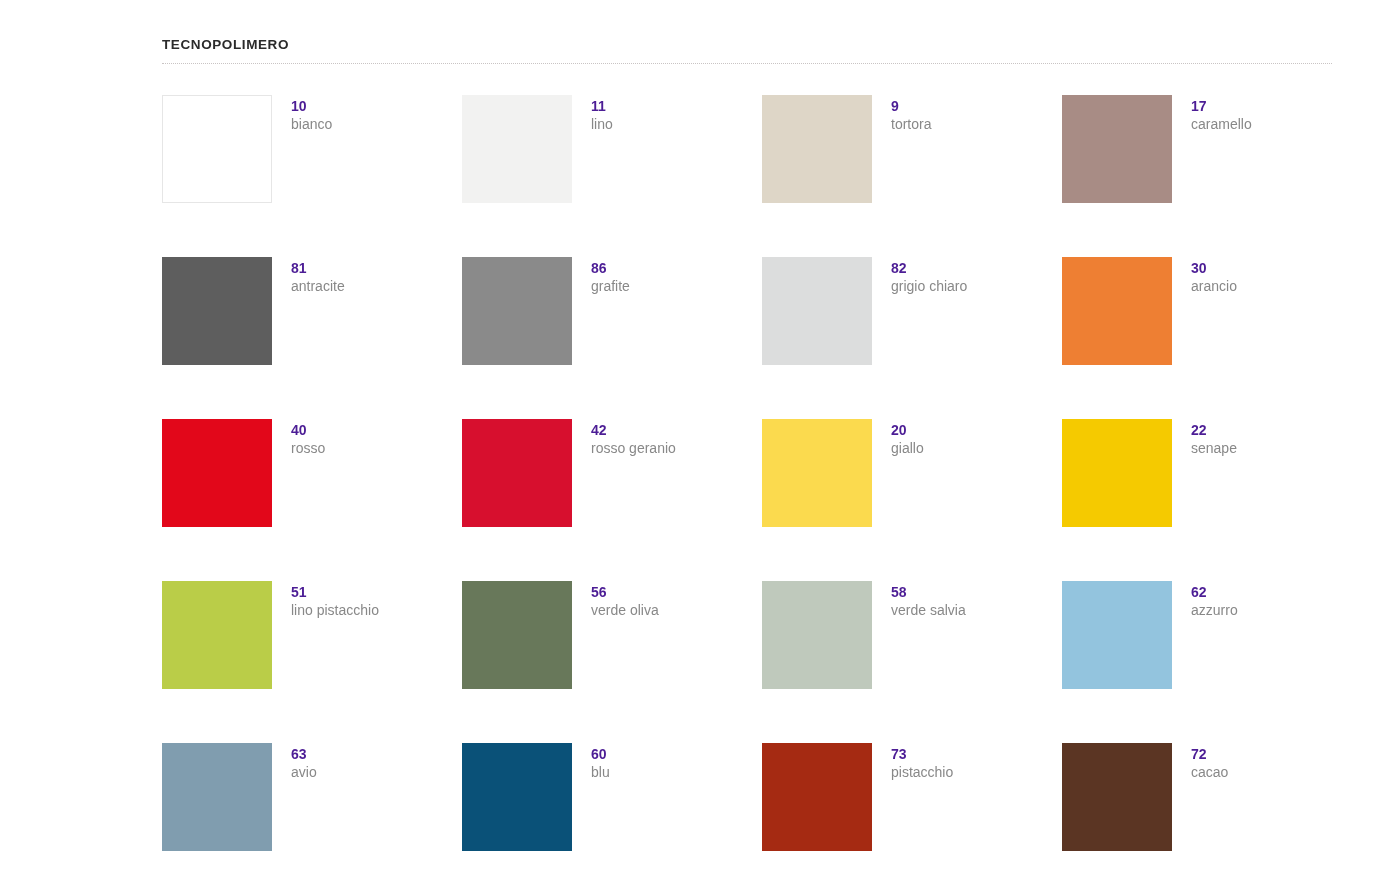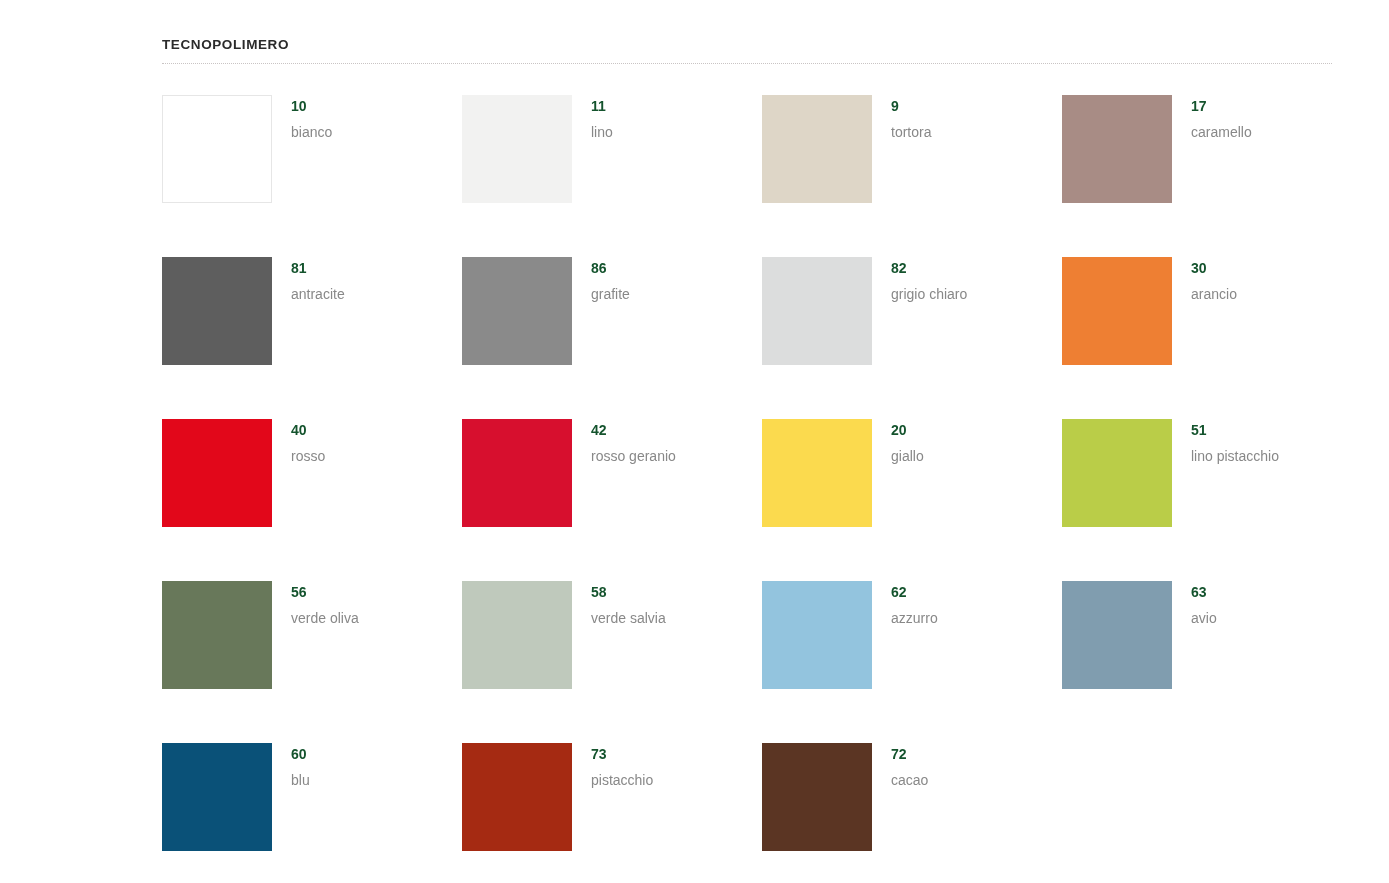--- a/index.html
+++ b/index.html
@@ -73,30 +73,30 @@
   }
 
   .swatch-info {
     padding-left: 19px;
     padding-top: 2px;
     min-width: 0;
   }
   .swatch-code {
     font-size: 14px;
     font-weight: bold;
-    color: #14532d;
+    color: #4c1d95;
     line-height: 18px;
     white-space: nowrap;
   }
   .swatch-name {
     font-size: 14px;
     font-weight: normal;
     color: #888888;
     line-height: 18px;
-    margin-top: 8px;
+    margin-top: 0;
     white-space: nowrap;
   }
 </style>
 </head>
 <body>
 
 <div class="page">
 
   <div class="section-header">
     <h1 class="section-title">TECNOPOLIMERO</h1>
@@ -175,20 +175,27 @@
         </div>
       </div>
       <div class="swatch-cell">
         <div class="swatch-chip" style="background-color: rgb(251, 218, 78);"></div>
         <div class="swatch-info">
           <div class="swatch-code">20</div>
           <div class="swatch-name">giallo</div>
         </div>
       </div>
       <div class="swatch-cell">
+        <div class="swatch-chip" style="background-color: rgb(245, 202, 0);"></div>
+        <div class="swatch-info">
+          <div class="swatch-code">22</div>
+          <div class="swatch-name">senape</div>
+        </div>
+      </div>
+      <div class="swatch-cell">
         <div class="swatch-chip" style="background-color: rgb(186, 205, 72);"></div>
         <div class="swatch-info">
           <div class="swatch-code">51</div>
           <div class="swatch-name">lino pistacchio</div>
         </div>
       </div>
       <div class="swatch-cell">
         <div class="swatch-chip" style="background-color: rgb(104, 120, 90);"></div>
         <div class="swatch-info">
           <div class="swatch-code">56</div>

